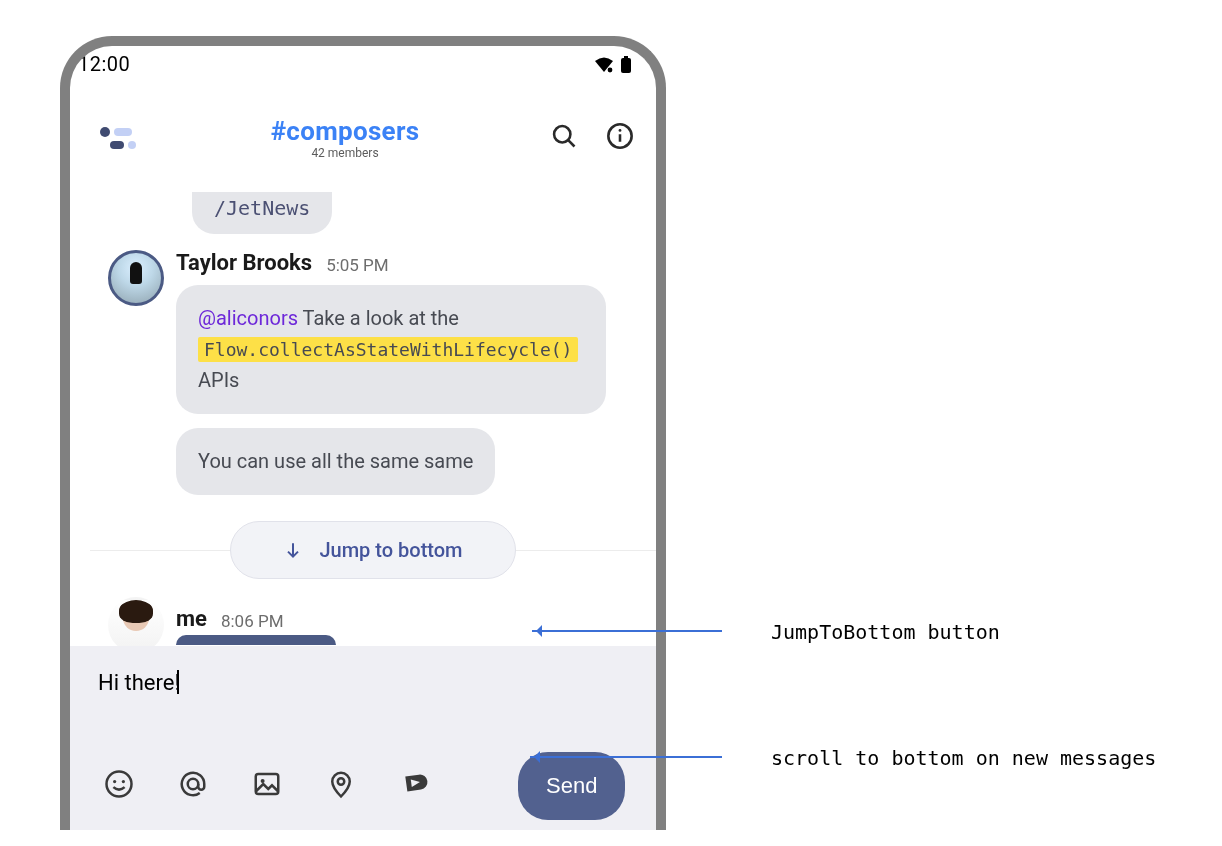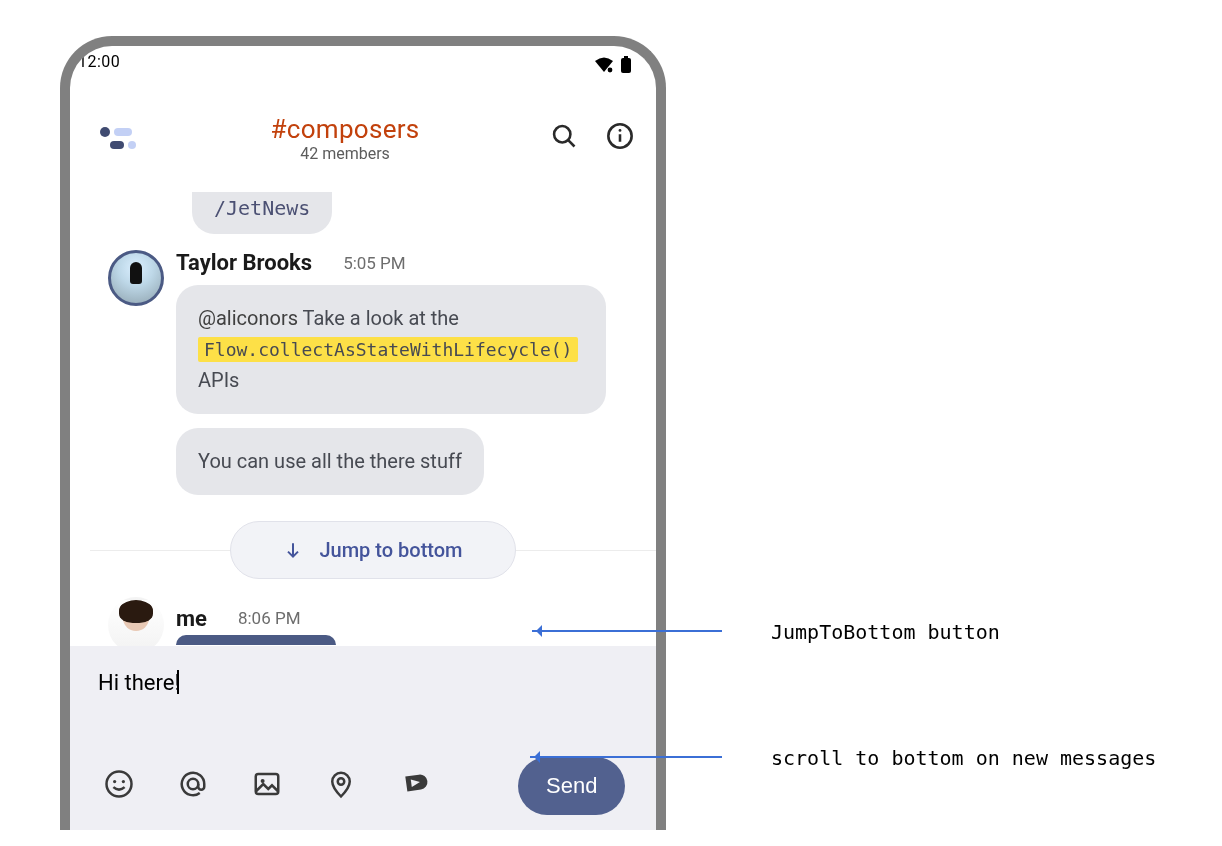--- a/index.html
+++ b/index.html
@@ -10,63 +10,63 @@
 
   
   .phone{position:absolute;left:60px;top:36px;width:606px;height:794px;
     border:10px solid #808080;border-bottom:none;border-radius:52px 52px 0 0;
     background:#ffffff;overflow:hidden;}
   .phone-inner{position:relative;width:100%;height:100%;}
 
   .statusbar{position:absolute;top:4px;left:0;right:0;height:34px;
     display:flex;align-items:flex-start;justify-content:space-between;
     padding:2px 24px 0 8px;font-size:18px;color:#000;}
-  .statusbar .clock{font-size:16px;letter-spacing:.5px;}
+  .statusbar .clock{font-size:20px;letter-spacing:.5px;}
   .statusbar .right{display:flex;gap:6px;align-items:center;padding-top:4px;}
   .wifi,.batt{display:inline-block;}
   .batt svg,.wifi svg{display:block;}
 
   
   .appheader{position:absolute;left:0;right:0;top:50px;height:84px;
     display:flex;align-items:center;padding:0 22px;}
   .logo{width:48px;height:48px;display:flex;flex-direction:column;justify-content:center;align-items:center;gap:4px;}
   .logo .row{display:flex;gap:4px;align-items:center;}
   .dot{width:10px;height:10px;border-radius:50%;}
   .bar{width:18px;height:8px;border-radius:4px;}
   .dark{background:#404b71;}
   .light{background:#c3d0f5;}
   .headcenter{flex:1;text-align:center;}
-  .channel{font-size:26px;font-weight:400;color:#c2410c;letter-spacing:.3px;}
-  .members{font-size:16px;color:#5c5c5c;margin-top:0px;}
+  .channel{font-size:26px;font-weight:700;color:#3b82f6;letter-spacing:.3px;}
+  .members{font-size:12px;color:#5c5c5c;margin-top:0px;}
   .headicons{display:flex;gap:28px;align-items:center;}
   .headicons svg{width:28px;height:28px;stroke:#2a2a2a;fill:none;stroke-width:2.2;}
 
   
   .messages{position:absolute;left:0;right:0;top:146px;bottom:184px;
     padding:0 18px 0 18px;overflow:hidden;margin-left:20px;}
   .msgrow{display:flex;gap:12px;margin-top:16px;}
   .avatar{width:56px;height:56px;border-radius:50%;background:#d7d7d7;
     border:3px solid #4b5a84;flex-shrink:0;position:relative;overflow:hidden;}
   .avatar.taylor{background:radial-gradient(circle at 50% 30%,#dbefff 0,#bed8e8 40%,#8ea2ad 100%);}
   .avatar.taylor:after{content:"";position:absolute;left:50%;top:18%;width:12px;height:22px;
     transform:translateX(-50%);background:#111;border-radius:6px 6px 3px 3px;}
   .avatar.me{background:linear-gradient(180deg,#fff 0,#f3f3f3 100%);border-color:transparent;}
   .avatar.me:before{content:"";position:absolute;left:50%;top:10%;width:26px;height:26px;
     transform:translateX(-50%);background:#e8c9b5;border-radius:50%;}
   .avatar.me:after{content:"";position:absolute;left:50%;top:-2%;width:34px;height:24px;
     transform:translateX(-50%);background:#2a1a10;border-radius:50% 50% 40% 40%;}
   .msgbody{flex:1;min-width:0;}
-  .msgheader{display:flex;align-items:center;gap:31px;margin-bottom:10px;}
+  .msgheader{display:flex;align-items:flex-end;gap:14px;margin-bottom:10px;}
   .author{font-size:22px;font-weight:700;color:#1a1a1a;}
   .time{font-size:17px;color:#6d6d6d;}
   .bubble{background:#e5e6ea;border-radius:22px;padding:18px 22px;
     font-size:20px;color:#474a52;line-height:1.55;display:inline-block;
     max-width:430px;}
   .bubble + .bubble{margin-top:14px;}
-  .mention{color:#404040;}
+  .mention{color:#6d28d9;}
   .codechip{background:#fde047;font-family:ui-monospace,Menlo,Consolas,monospace;
     padding:2px 6px;border-radius:2px;font-size:18px;}
   .partial-bubble{background:#e5e6ea;border-radius:0 0 22px 22px;padding:4px 22px 14px;
     font-family:ui-monospace,Menlo,Consolas,monospace;font-size:20px;color:#4b5073;
     display:inline-block;margin-left:84px;}
 
   
   .dividerwrap{position:relative;margin:26px 0 10px;}
   .dividerwrap:before{content:"";position:absolute;left:-18px;right:-18px;top:50%;
     height:1px;background:#ececec;}
@@ -83,21 +83,21 @@
   .composer{position:absolute;left:0;right:0;bottom:0;height:184px;
     background:#efeff4;padding:24px 28px 0 28px;}
   .inputrow{font-size:22px;color:#000;}
   .inputrow .caret{display:inline-block;width:2px;height:24px;background:#000;
     vertical-align:-4px;margin-left:-3px;}
   .toolbar{position:absolute;left:0;right:0;bottom:10px;height:68px;
     display:flex;align-items:center;gap:44px;padding:0 34px;}
   .toolbar .ticon svg{width:30px;height:30px;stroke:#3a3a3a;fill:none;stroke-width:2;}
   .spacer{flex:1;}
   .sendbtn{background:#52618f;color:#fff;font-size:22px;font-weight:500;
-    border:none;border-radius:30px;height:58px;padding:0 28px;cursor:pointer;}
+    border:none;border-radius:30px;height:68px;padding:0 28px;cursor:pointer;}
 
   
   .anno{position:absolute;font-family:ui-monospace,Menlo,Consolas,monospace;
     font-size:20px;color:#000;white-space:nowrap;margin-left:23px;}
   .arrow{position:absolute;height:2px;background:#3b6fd6;}
   .arrow:before{content:"";position:absolute;left:-2px;top:-5px;
     border:6px solid transparent;border-right-color:#3b6fd6;}
 </style>
 </head>
 <body>
@@ -161,21 +161,21 @@
       <div class="msgrow">
         <div class="avatar taylor"></div>
         <div class="msgbody">
           <div class="msgheader">
             <span class="author">Taylor Brooks</span>
             <span class="time">5:05 PM</span>
           </div>
           <div class="bubble">
             <span class="mention">@aliconors</span><span> Take a look at the </span><span class="codechip">Flow.collectAsStateWithLifecycle()</span><span> APIs</span>
           </div>
-          <div class="bubble">You can use all the there stuff</div>
+          <div class="bubble">You can use all the same same</div>
         </div>
       </div>
 
       <div class="dividerwrap">
         <div class="jumppill">
           <svg viewBox="0 0 24 24">
               <line x1="12" y1="4" x2="12" y2="20"></line>
               <polyline points="6 14 12 20 18 14"></polyline>
             </svg>
           <span>Jump to bottom</span>

